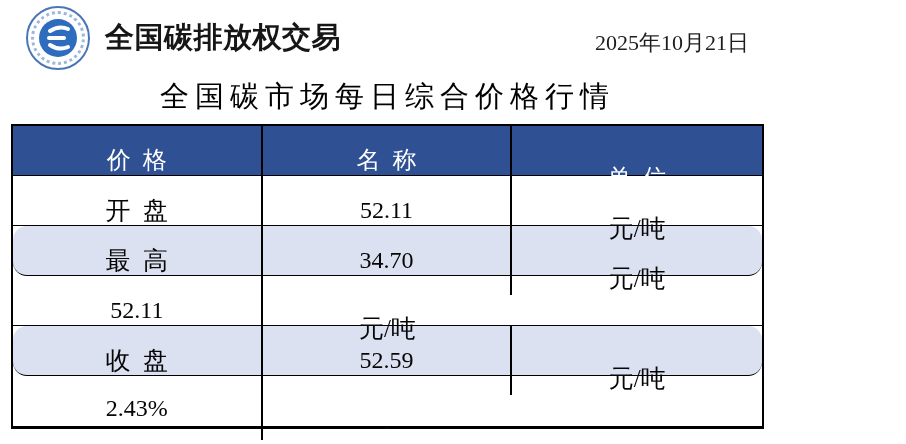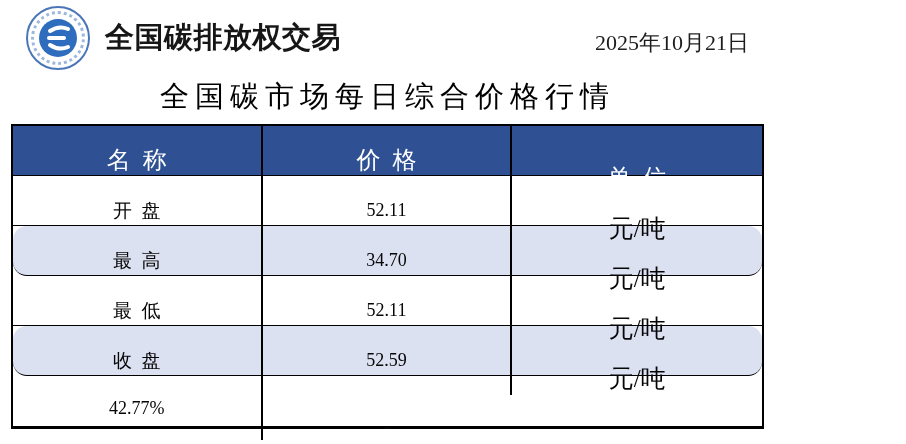--- a/index.html
+++ b/index.html
@@ -59,28 +59,28 @@
   .tr {
     display: grid;
     grid-template-columns: 1fr 1fr 1fr;
     height: 50px;
     border-bottom: 1px solid var(--border, #000);
   }
   .tr:last-child { border-bottom: none; }
   .td {
     display: flex; align-items: center; justify-content: center;
     border-right: 2px solid var(--border, #000);
-    font-size: 19px; color: #060606;
+    font-size: 25px; color: #060606;
     white-space: pre;
   }
   .td:last-child { border-right: none; margin-top: 36px; }
   .tr.th { background: var(--header-bg, #2f5193); }
   .tr.th .td { color: #ffffff; font-size: 24px; border-right-color: #000; }
   .tr.alt { background: var(--row-alt-bg, #dce1f2); border-radius: 14px; }
-  .td.price { font-size: 18px; }
+  .td.price { font-size: 24px; }
   .td.unit { font-size: 25px; }
 </style>
 </head>
 <body>
 
 <div class="page">
 
   <header class="top">
     <div class="brand">
       <div class="logo">
@@ -94,48 +94,47 @@
       <div class="brand-text">全国碳排放权交易</div>
     </div>
     <div class="date">2025年10月21日</div>
   </header>
 
   <h1 class="title">全国碳市场每日综合价格行情</h1>
 
   <div class="table">
 
     <div class="tr th">
+      <div class="td">价  格</div>
       <div class="td">名  称</div>
-      <div class="td">价  格</div>
       <div class="td">单  位</div>
     </div>
 
     <div class="tr">
       <div class="td name">开  盘</div>
       <div class="td price">52.11</div>
       <div class="td unit">元/吨</div>
     </div>
 
     <div class="tr alt">
       <div class="td name">最  高</div>
       <div class="td price">34.70</div>
       <div class="td unit">元/吨</div>
     </div>
 
     <div class="tr">
-      <div class="td name">最  低</div>
       <div class="td price">52.11</div>
       <div class="td unit">元/吨</div>
     </div>
 
     <div class="tr alt">
       <div class="td name">收  盘</div>
       <div class="td price">52.59</div>
       <div class="td unit">元/吨</div>
     </div>
 
     <div class="tr">
-      <div class="td price">42.77%</div>
+      <div class="td price">2.43%</div>
       <div class="td unit">-</div>
     </div>
 
   </div>
 </div>
 
 </body></html>

